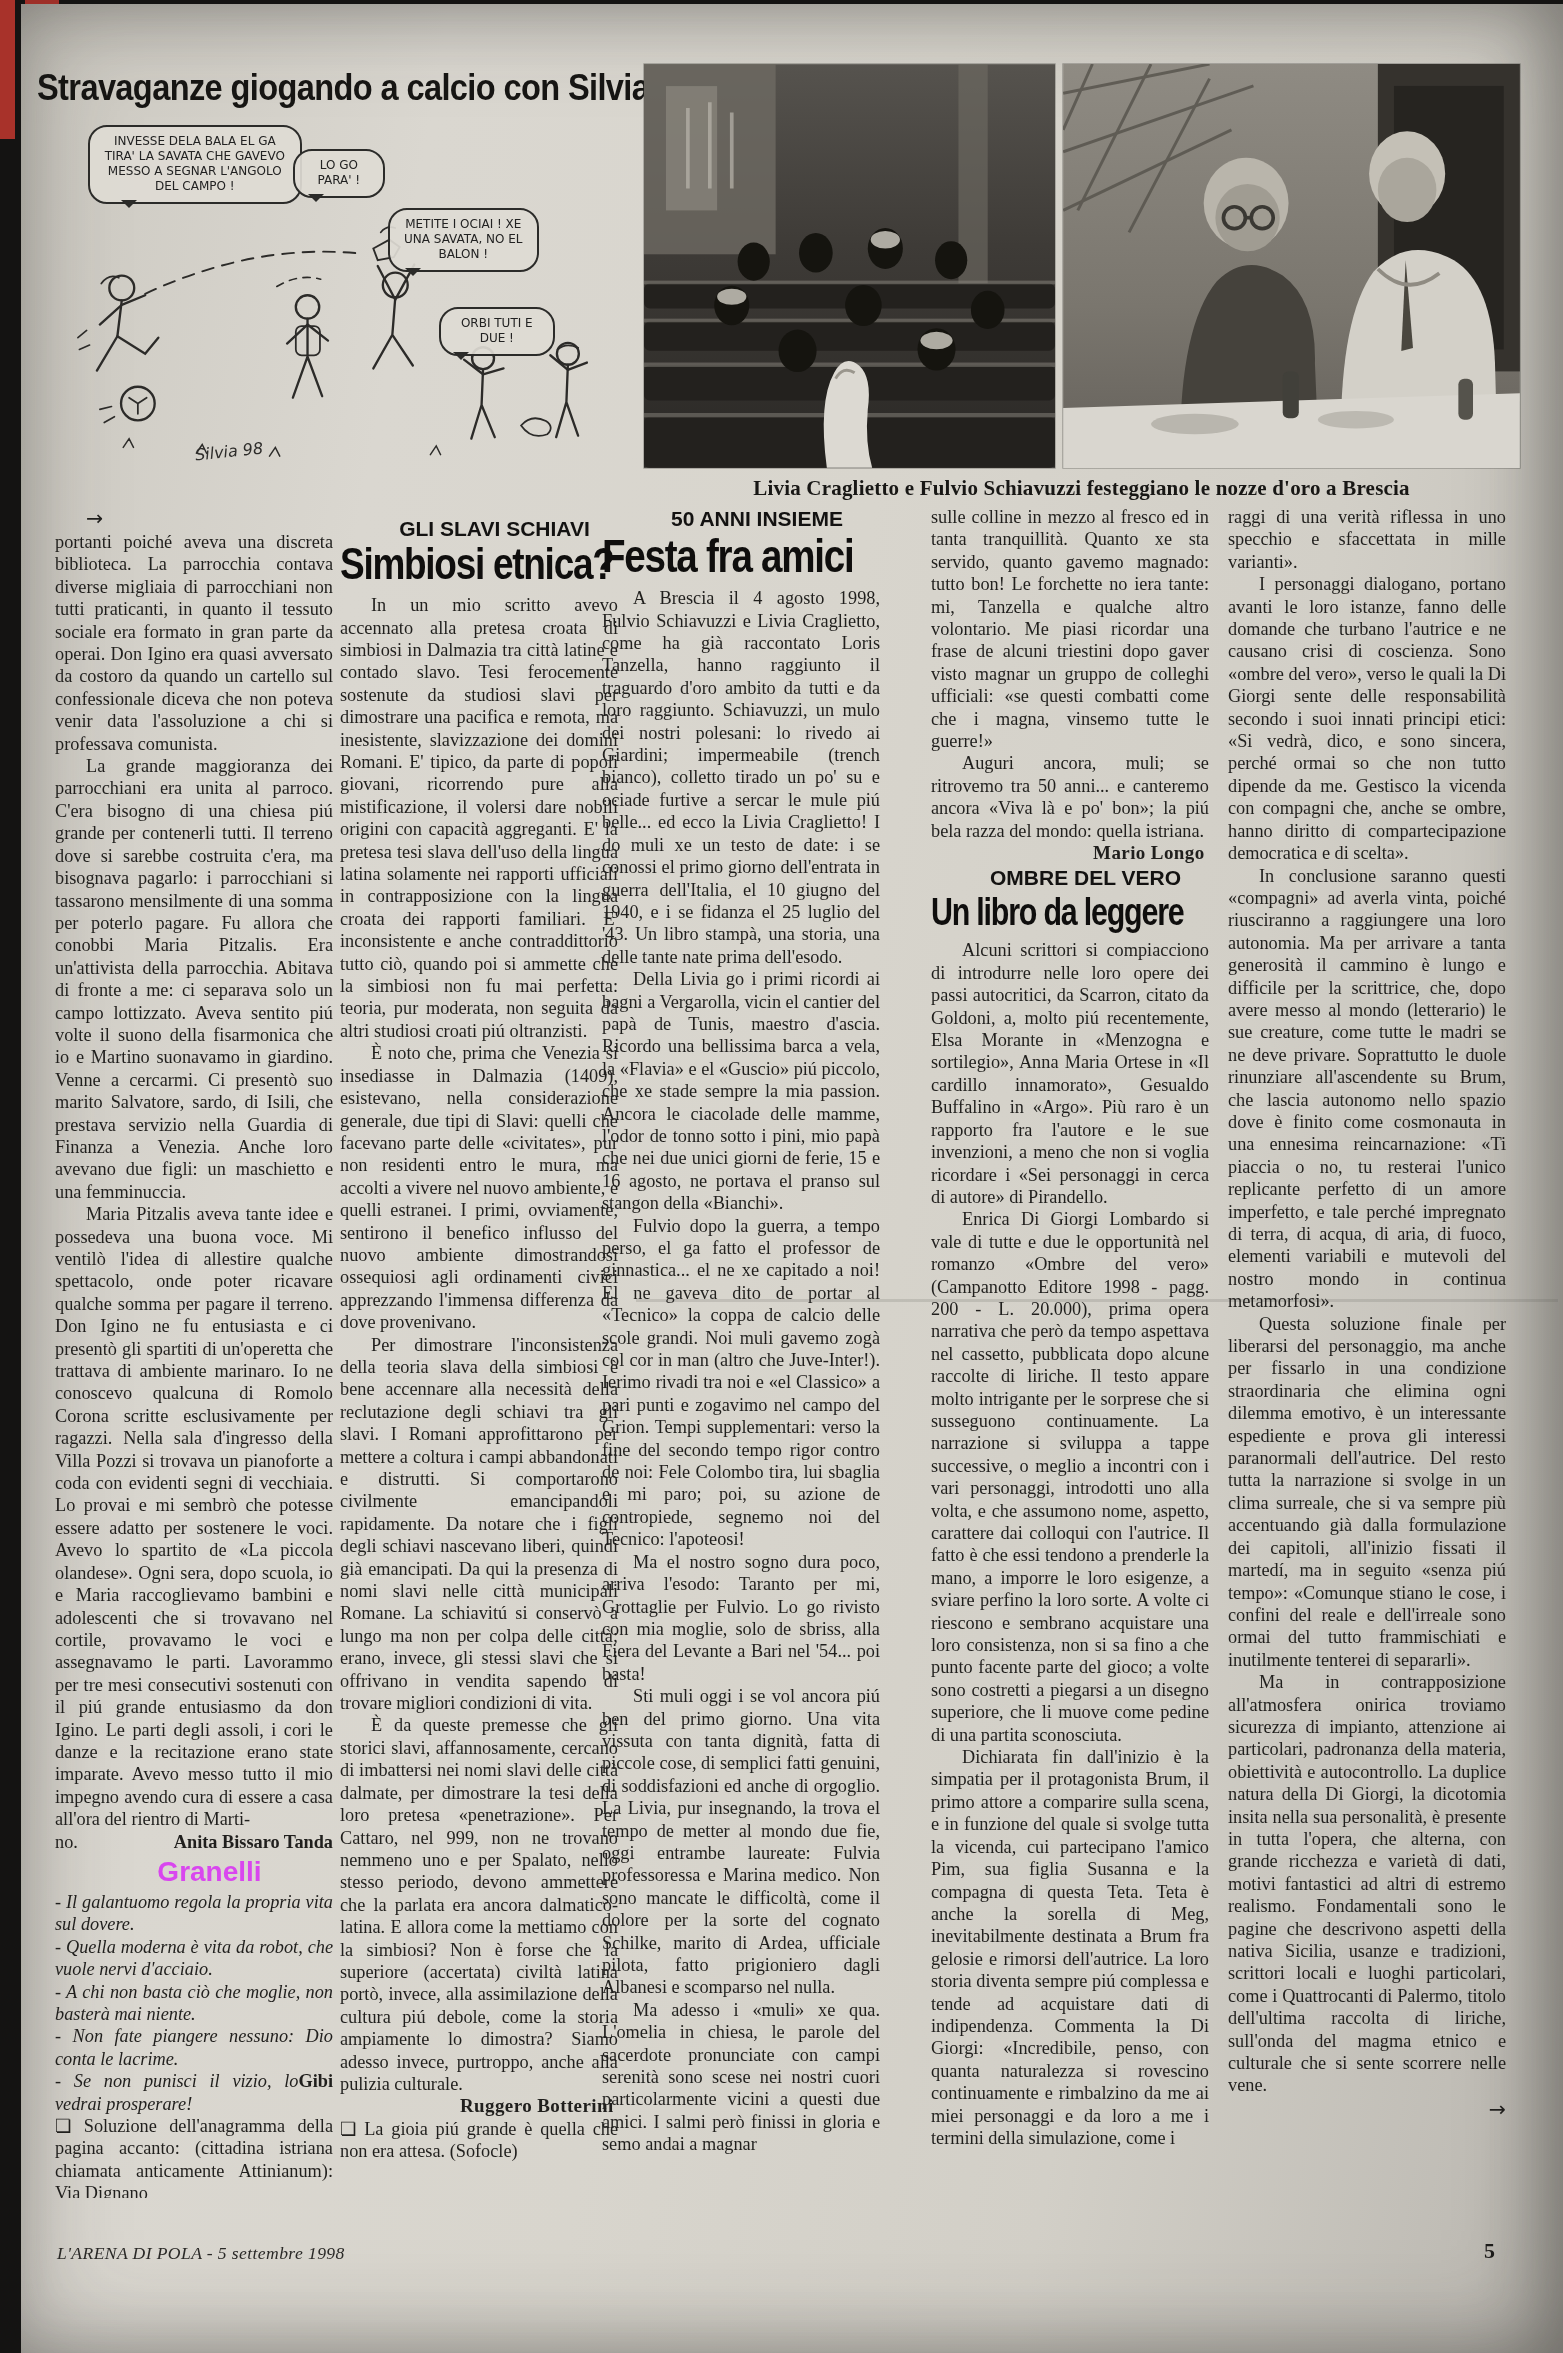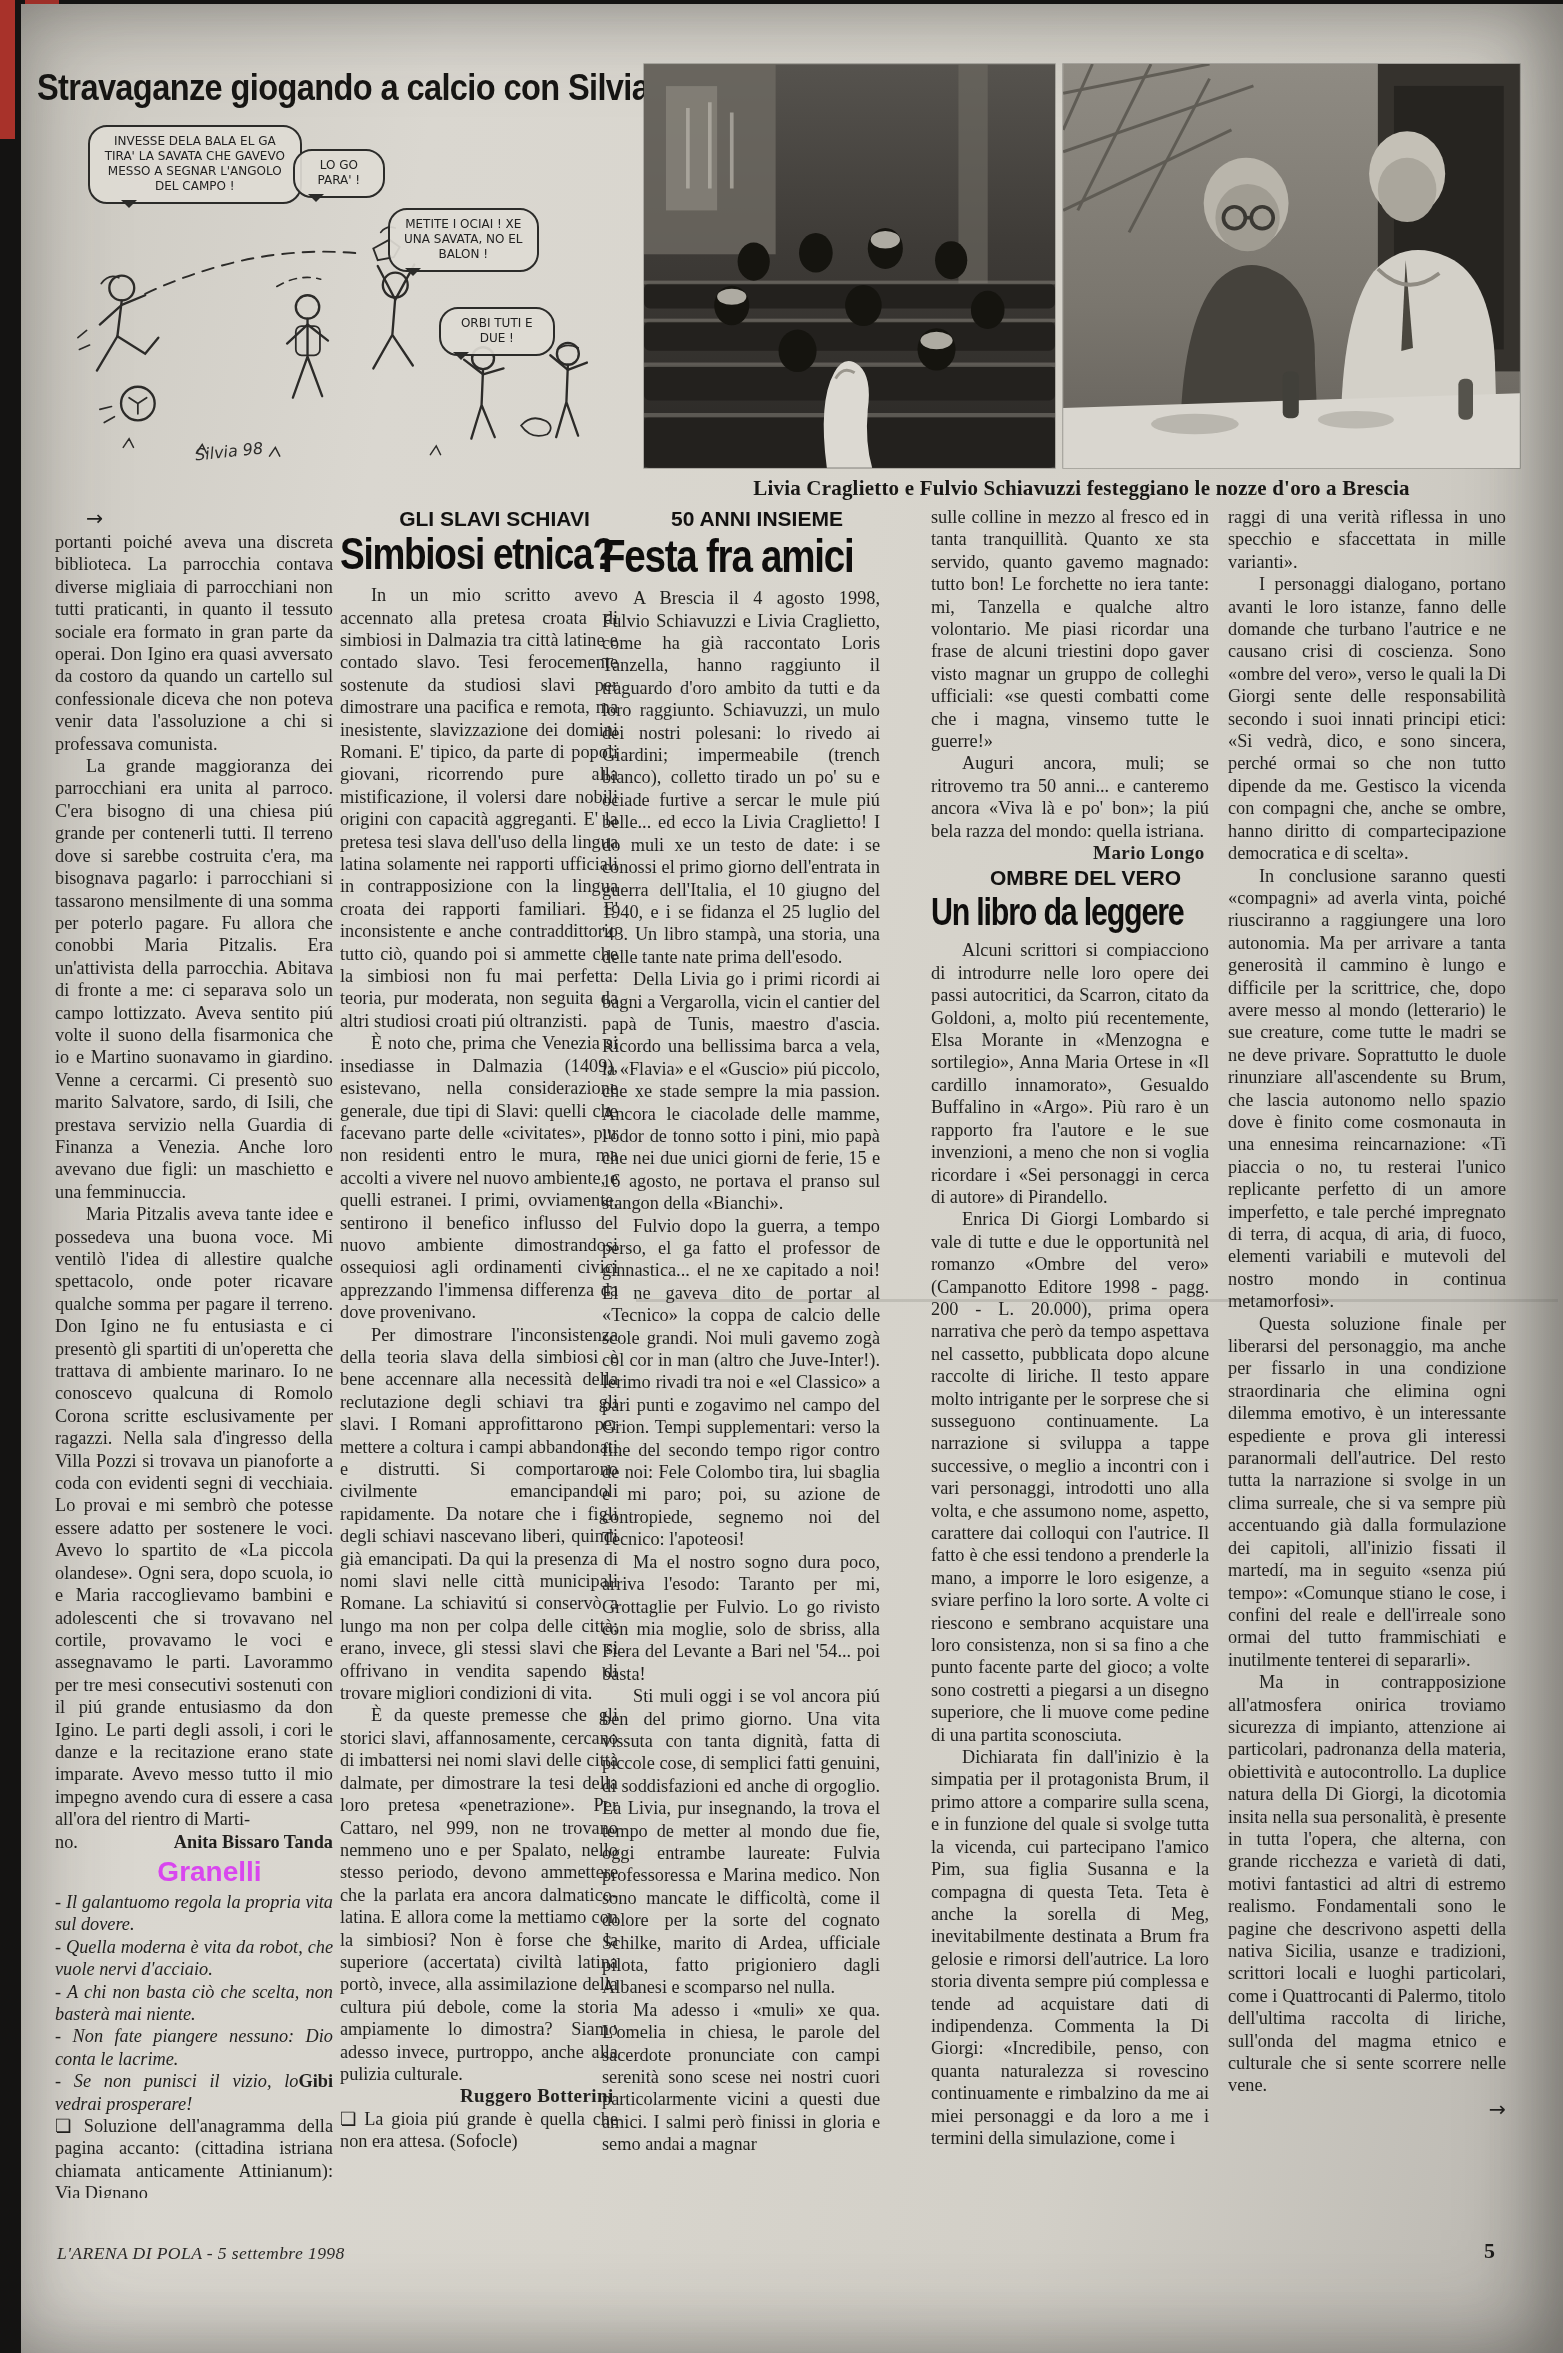--- a/index.html
+++ b/index.html
@@ -43,21 +43,21 @@
   .photo-2{left:1063px;width:457px;}
   .photo-caption{
     position:absolute;left:644px;top:476px;width:875px;text-align:center;
     font-weight:bold;font-size:21px;color:#181715;letter-spacing:0.2px;
   }
 
   
   .col{position:absolute;top:506px;width:278px;height:1692px;overflow:hidden;
        font-size:18.3px;line-height:22.4px;text-align:justify;color:#201f1d;}
   .col-1{left:55px;}
-  .col-2{left:340px;}
+  .col-2{left:340px;margin-top:10px;}
   .col-3{left:602px;}
   .col-4{left:931px;}
   .col-5{left:1228px;}
   .col p{margin:0;text-indent:31px;}
   .col p.noindent{text-indent:0;}
   .jump-arrow{font-family:"DejaVu Sans",sans-serif;font-size:20.5px;text-indent:0;line-height:25px;}
   .jump-arrow-end{font-family:"DejaVu Sans",sans-serif;font-size:20.5px;text-align:right;line-height:25px;}
   .kicker{font-family:"Liberation Sans",sans-serif;font-weight:bold;font-size:21px;text-align:center;
           color:#131211;text-indent:0;letter-spacing:0;line-height:26px;margin-top:1.5px;}
   .kicker.left{text-align:left;padding-left:38px;}
@@ -240,21 +240,21 @@
   <p class="noindent">portanti poiché aveva una discreta biblioteca. La parrocchia contava diverse migliaia di parrocchiani non tutti praticanti, in quanto il tessuto sociale era formato in gran parte da operai. Don Igino era quasi avversato da costoro da quando un cartello sul confessionale diceva che non poteva venir data l'assoluzione a chi si professava comunista.</p>
   <p>La grande maggioranza dei parrocchiani era unita al parroco. C'era bisogno di una chiesa piú grande per contenerli tutti. Il terreno dove si sarebbe costruita c'era, ma bisognava pagarlo: i parrocchiani si tassarono mensilmente di una somma per poterlo pagare. Fu allora che conobbi Maria Pitzalis. Era un'attivista della parrocchia. Abitava di fronte a me: ci separava solo un campo lottizzato. Aveva sentito piú volte il suono della fisarmonica che io e Martino suonavamo in giardino. Venne a cercarmi. Ci presentò suo marito Salvatore, sardo, di Isili, che prestava servizio nella Guardia di Finanza a Venezia. Anche loro avevano due figli: un maschietto e una femminuccia.</p>
   <p>Maria Pitzalis aveva tante idee e possedeva una buona voce. Mi ventilò l'idea di allestire qualche spettacolo, onde poter ricavare qualche somma per pagare il terreno. Don Igino ne fu entusiasta e ci presentò gli spartiti di un'operetta che trattava di ambiente marinaro. Io ne conoscevo qualcuna di Romolo Corona scritte esclusivamente per ragazzi. Nella sala d'ingresso della Villa Pozzi si trovava un pianoforte a coda con evidenti segni di vecchiaia. Lo provai e mi sembrò che potesse essere adatto per sostenere le voci. Avevo lo spartito de «La piccola olandese». Ogni sera, dopo scuola, io e Maria raccoglievamo bambini e adolescenti che si trovavano nel cortile, provavamo le voci e assegnavamo le parti. Lavorammo per tre mesi consecutivi sostenuti con il piú grande entusiasmo da don Igino. Le parti degli assoli, i cori le danze e la recitazione erano state imparate. Avevo messo tutto il mio impegno avendo cura di essere a casa all'ora del rientro di Marti-</p>
   <p class="sig-row">
     <span>no.</span>
     <span class="sig">Anita Bissaro Tanda</span>
   </p>
   <p class="granelli-title">Granelli</p>
   <p class="aphorism">- Il galantuomo regola la propria vita sul dovere.</p>
   <p class="aphorism">- Quella moderna è vita da robot, che vuole nervi d'acciaio.</p>
-  <p class="aphorism">- A chi non basta ciò che scelta, non basterà mai niente.</p>
+  <p class="aphorism">- A chi non basta ciò che moglie, non basterà mai niente.</p>
   <p class="aphorism">- Non fate piangere nessuno: Dio conta le lacrime.</p>
   <p class="aphorism-sig-row">
     <span>- Se non punisci il vizio, lo vedrai prosperare!</span>
     <span class="sig">Gibi</span>
   </p>
   <p class="note">❏ Soluzione dell'anagramma della pagina accanto: (cittadina istriana chiamata anticamente Attinianum): Via Dignano</p>
 </div>
 
 <div class="col col-2">
   <p class="kicker">GLI SLAVI SCHIAVI</p>

